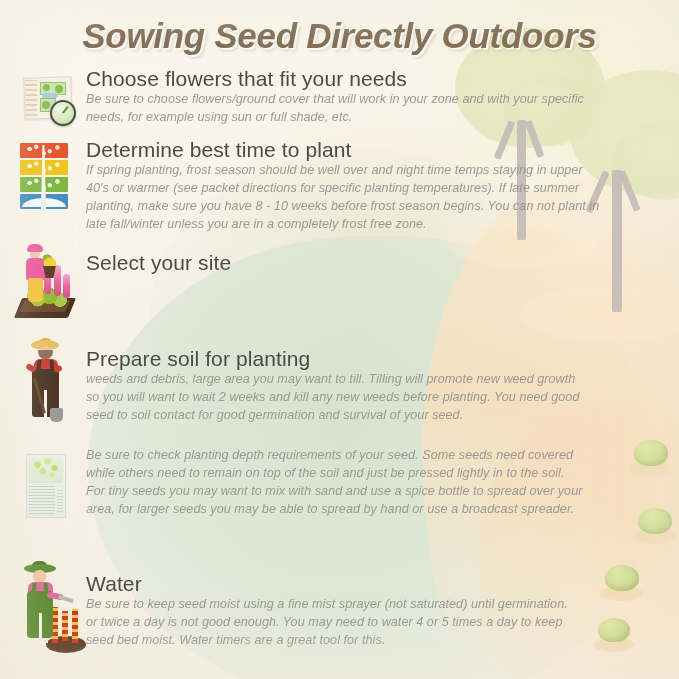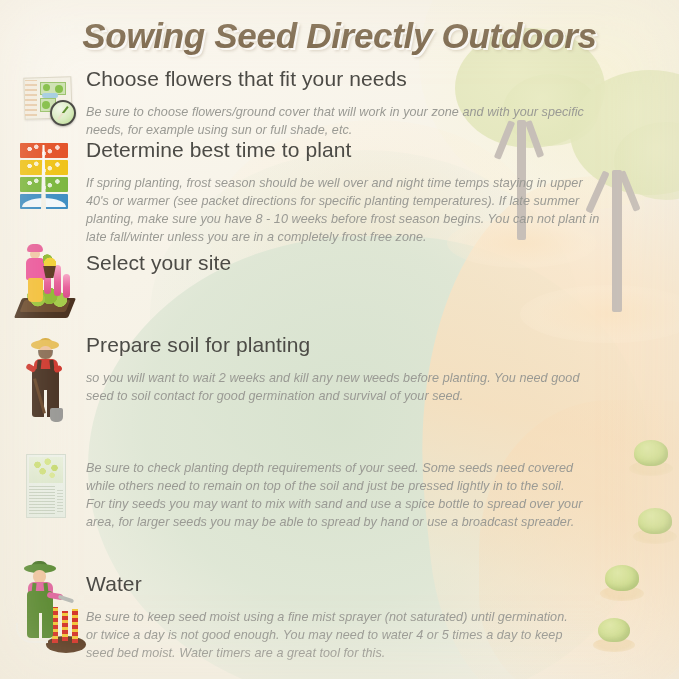--- a/index.html
+++ b/index.html
@@ -124,21 +124,21 @@
   }
   .sec-text { position:absolute; }
   .sec-head {
     font-size:21px; color:#4c4b46; line-height:1.06;
     letter-spacing:0.1px;
     white-space:nowrap;
   }
   .sec-body {
     font-size:12.6px; font-style:italic; color:#9a9a94;
     line-height:1.42; letter-spacing:0.05px;
-    margin-top:14px;
+    margin-top:1px;
   }
   .sec-body div { white-space:nowrap; }
 
   
   .ic-plan { position:relative; width:56px; height:52px; }
   .ic-plan .paper {
     position:absolute; left:4px; top:3px; width:48px; height:42px;
     background:#f4f1e6; border:1px solid #ddd8c8;
     transform:rotate(-2deg);
     box-shadow:0 1px 2px rgba(0,0,0,0.10);
@@ -462,23 +462,24 @@
         <div class="strapL"></div>
         <div class="strapR"></div>
         <div class="overall"></div>
         <div class="legGap"></div>
         <div class="armL"></div>
         <div class="armR"></div>
         <div class="handle"></div>
         <div class="blade"></div>
       </div>
     </div>
-    <div class="sec-text" style="left:74px; top:0;">
+    <div class="sec-text" style="left:74px; top:14px;">
       <div class="sec-head">Prepare soil for planting</div>
       <div class="sec-body">
+        <div>weeds and debris, large area you may want to till. Tilling will promote new weed growth</div>
         <div>so you will want to wait 2 weeks and kill any new weeds before planting. You need good</div>
         <div>seed to soil contact for good germination and survival of your seed.</div>
       </div>
     </div>
   </div>
 
   <div class="section" style="left:12px; top:446px; width:660px;">
     <div class="sec-icon" style="left:8px; top:4px;">
       <div class="ic-packet">
         <div class="pk"></div>

